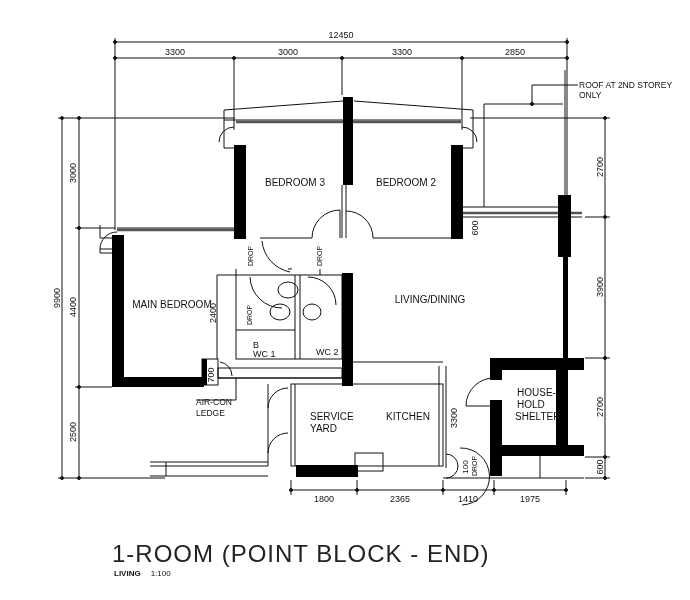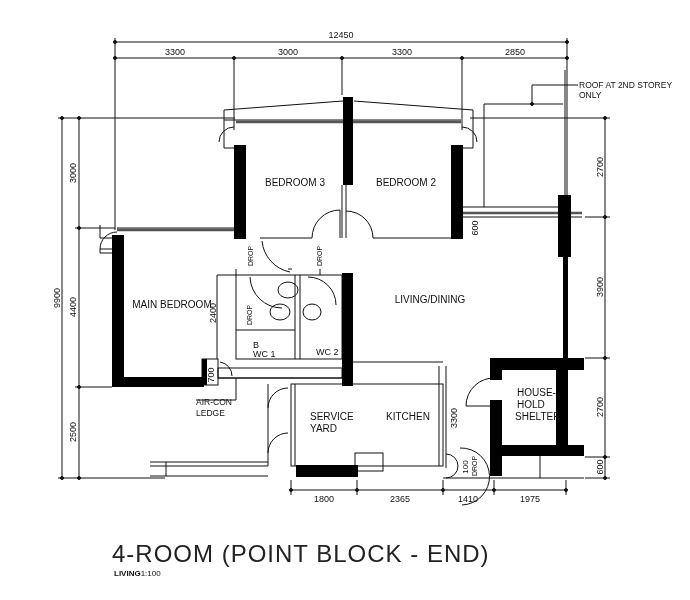--- a/index.html
+++ b/index.html
@@ -6,21 +6,21 @@
   body { width: 690px; height: 600px; position: relative; overflow: hidden;
          font-family: "Liberation Sans", sans-serif; color: #111; }
   svg { position: absolute; left: 0; top: 0; }
   .dim { font-family: "Liberation Sans Narrow", "Liberation Sans", sans-serif; font-size: 9px; fill: #111; }
   .room { font-family: "Liberation Sans", sans-serif; font-size: 10px; fill: #111; }
   .note { font-family: "Liberation Sans", sans-serif; font-size: 8.5px; fill: #111; }
   .title { position: absolute; left: 112px; top: 540px; font-size: 24px; letter-spacing: 1px;
            font-family: "Liberation Sans", sans-serif; color: #222; font-weight: normal; }
   .scale { position: absolute; left: 114px; top: 569px; font-size: 8px; font-weight: bold;
            font-family: "Liberation Sans", sans-serif; color: #111; }
-  .scale span { font-weight: normal; }
+  .scale span { font-weight: normal; margin-left: 10px; }
 </style>
 </head>
 <body>
 
 <svg width="690" height="600" viewBox="0 0 690 600">
   <g stroke="#111" fill="none" stroke-width="1">
 
     <line x1="115" y1="42" x2="567" y2="42"></line>
     <line x1="115" y1="58" x2="567" y2="58"></line>
     <line x1="115" y1="38" x2="115" y2="230"></line>
@@ -226,14 +226,14 @@
     <text x="579" y="98">ONLY</text>
     <text x="196" y="405">AIR-CON</text>
     <text x="196" y="416">LEDGE</text>
     <text transform="translate(253,266) rotate(-90)" font-size="7">DROP</text>
     <text transform="translate(322,266) rotate(-90)" font-size="7">DROP</text>
     <text transform="translate(252,325) rotate(-90)" font-size="7">DROP</text>
     <text transform="translate(477,476) rotate(-90)" font-size="7">DROP</text>
   </g>
 </svg>
 
-<div class="title">4-ROOM (POINT BLOCK - END)</div>
+<div class="title">1-ROOM (POINT BLOCK - END)</div>
 <div class="scale"><b>LIVING</b><span>1:100</span></div>
 
 </body></html>

